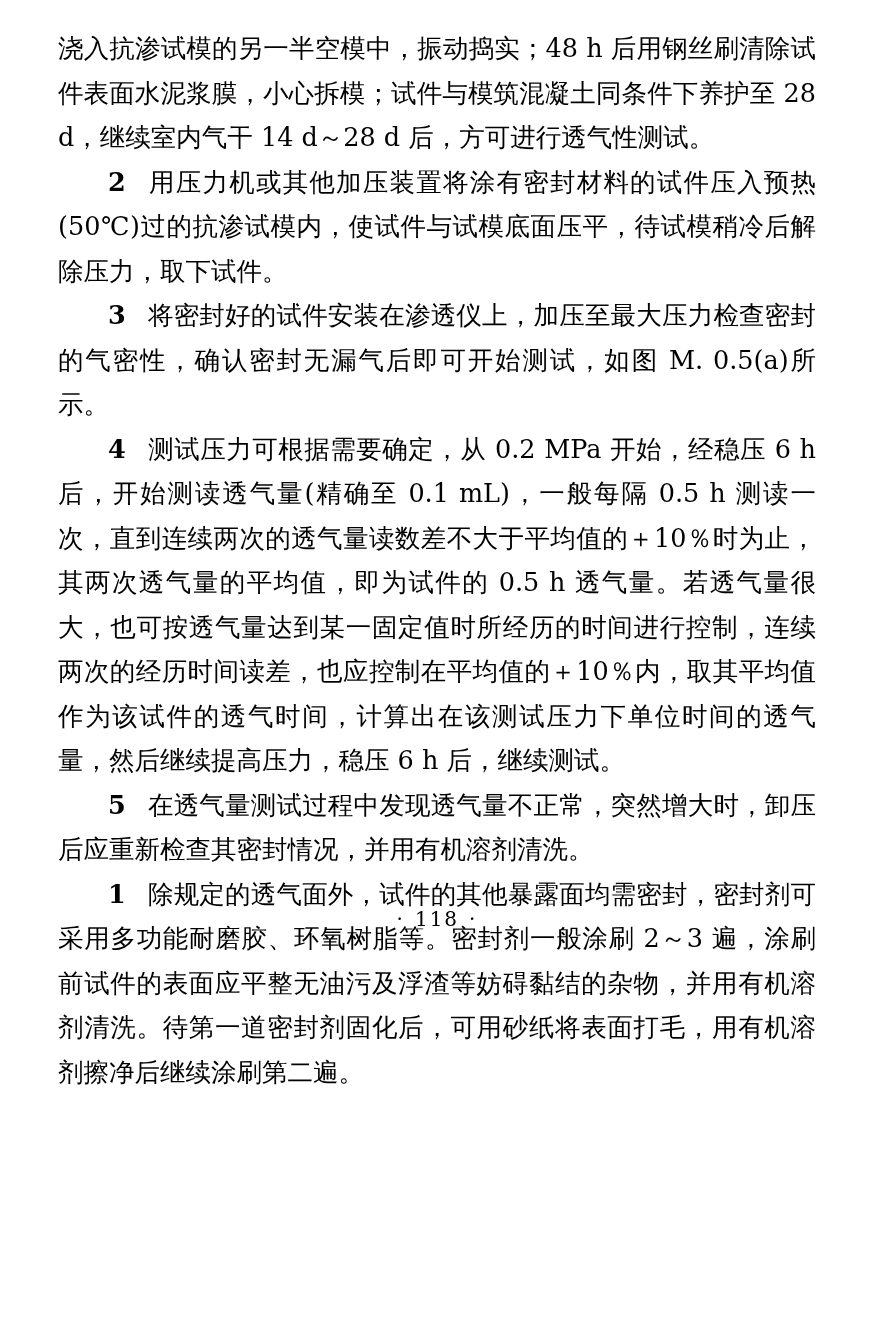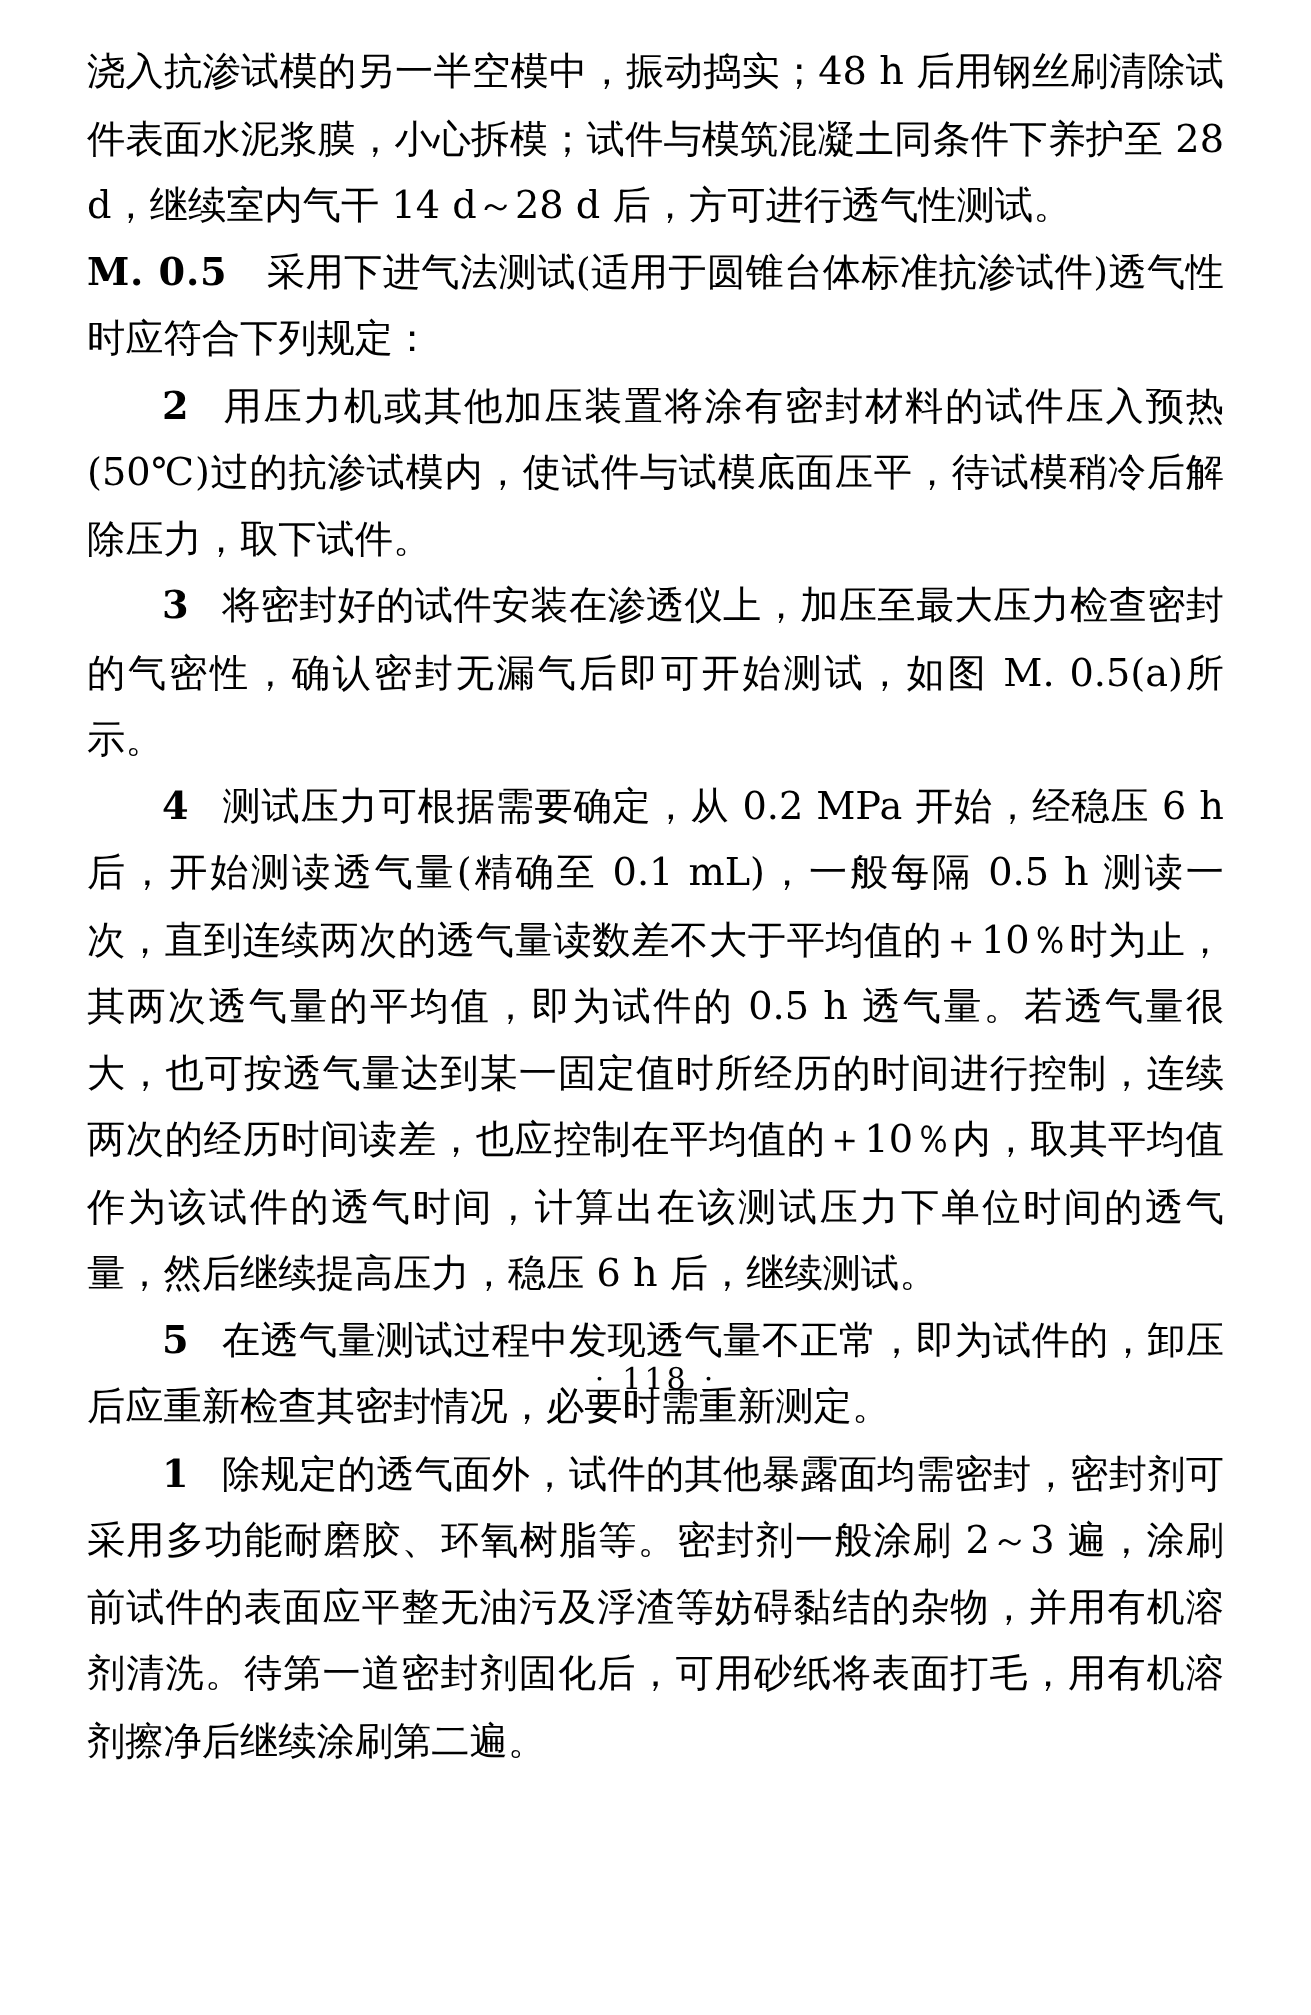--- a/index.html
+++ b/index.html
@@ -66,30 +66,29 @@
   }
 </style>
 </head>
 <body>
 
 <div class="page">
   <div class="content">
 
     <p class="first-block">浇入抗渗试模的另一半空模中，振动捣实；48 h 后用钢丝刷清除试件表面水泥浆膜，小心拆模；试件与模筑混凝土同条件下养护至 28 d，继续室内气干 14 d～28 d 后，方可进行透气性测试。</p>
 
-    <p><span class="lead">M. 0.5</span><span class="sec-gap"></span><span>采用下进气法测试(适用于圆锥台体标准抗渗试件)透气性时应符合下列规定：</span></p>
 
 
     <p><span class="num">2</span><span>用压力机或其他加压装置将涂有密封材料的试件压入预热(50℃)过的抗渗试模内，使试件与试模底面压平，待试模稍冷后解除压力，取下试件。</span></p>
 
     <p><span class="num">3</span><span>将密封好的试件安装在渗透仪上，加压至最大压力检查密封的气密性，确认密封无漏气后即可开始测试，如图 M. 0.5(a)所示。</span></p>
 
     <p><span class="num">4</span><span>测试压力可根据需要确定，从 0.2 MPa 开始，经稳压 6 h 后，开始测读透气量(精确至 0.1 mL)，一般每隔 0.5 h 测读一次，直到连续两次的透气量读数差不大于平均值的＋10％时为止，其两次透气量的平均值，即为试件的 0.5 h 透气量。若透气量很大，也可按透气量达到某一固定值时所经历的时间进行控制，连续两次的经历时间读差，也应控制在平均值的＋10％内，取其平均值作为该试件的透气时间，计算出在该测试压力下单位时间的透气量，然后继续提高压力，稳压 6 h 后，继续测试。</span></p>
 
-    <p><span class="num">5</span><span>在透气量测试过程中发现透气量不正常，即为试件的，卸压后应重新检查其密封情况，必要时需重新测定。</span></p>
+    <p><span class="num">5</span><span>在透气量测试过程中发现透气量不正常，突然增大时，卸压后应重新检查其密封情况，并用有机溶剂清洗。</span></p>
 
 
     <p><span class="num">1</span><span>除规定的透气面外，试件的其他暴露面均需密封，密封剂可采用多功能耐磨胶、环氧树脂等。密封剂一般涂刷 2～3 遍，涂刷前试件的表面应平整无油污及浮渣等妨碍黏结的杂物，并用有机溶剂清洗。待第一道密封剂固化后，可用砂纸将表面打毛，用有机溶剂擦净后继续涂刷第二遍。</span></p>
 
   </div>
 
   <div class="footer">
     <span class="dot">·</span><span>118</span><span class="dot">·</span>
   </div>
 </div>

